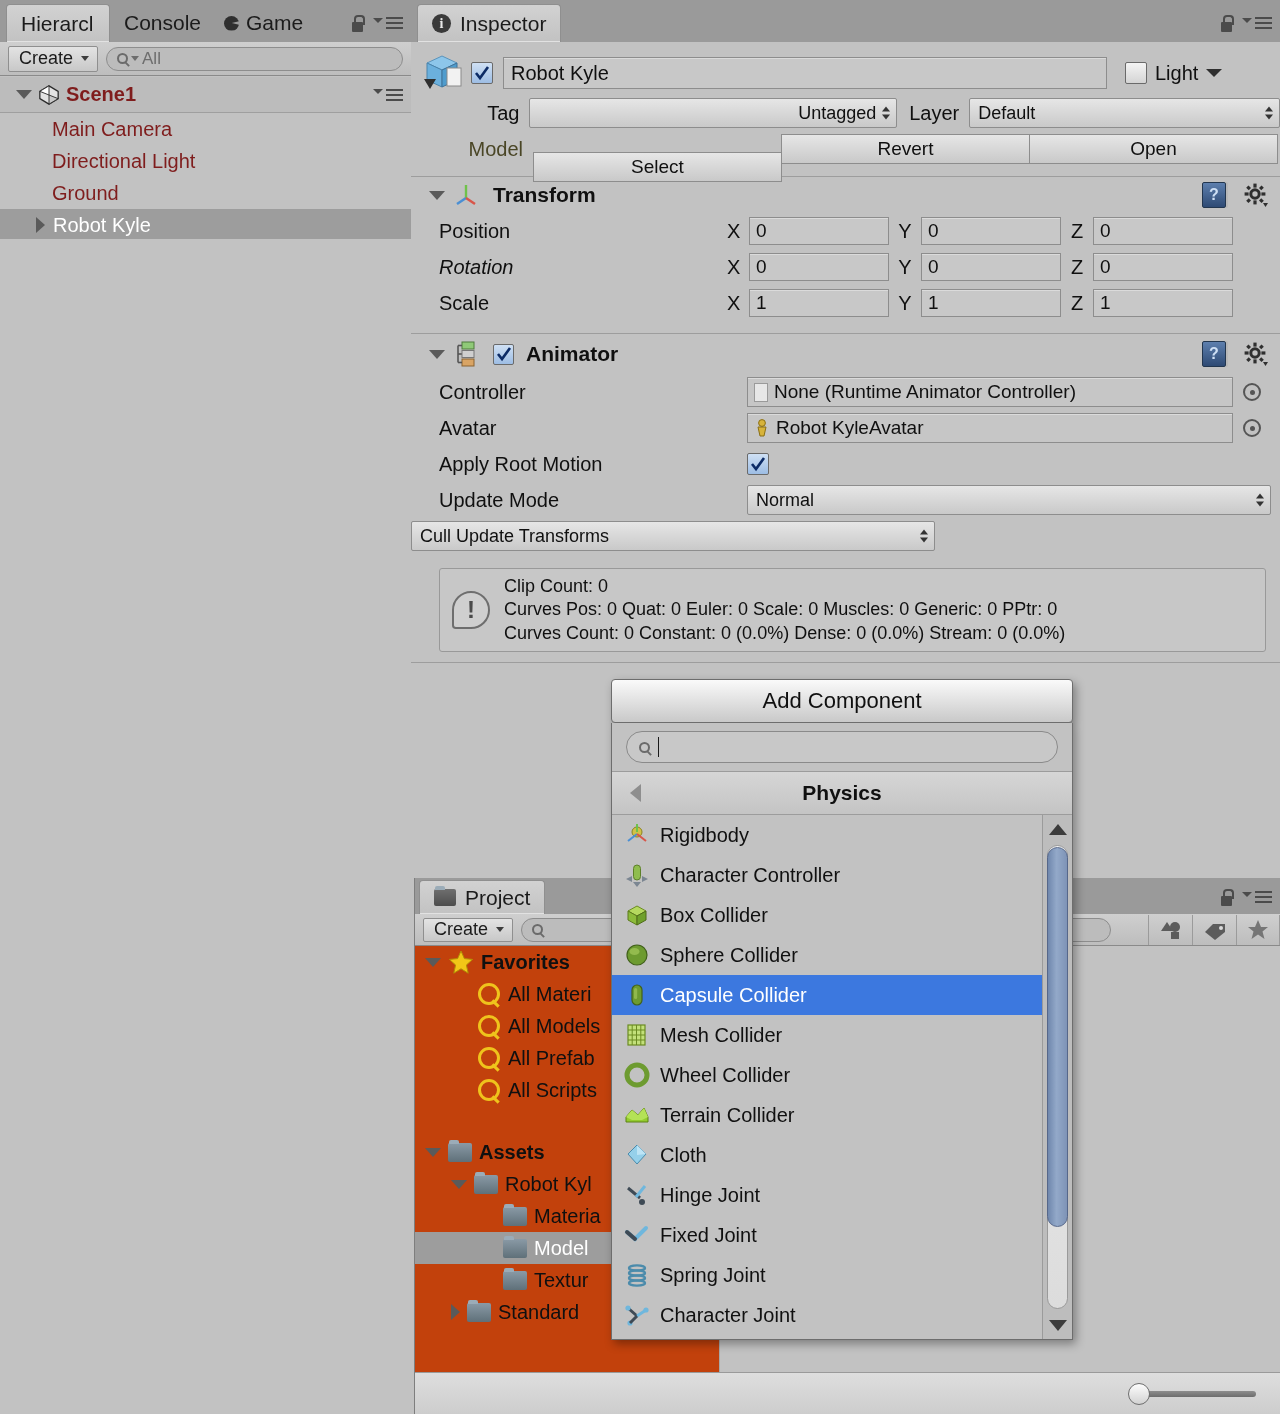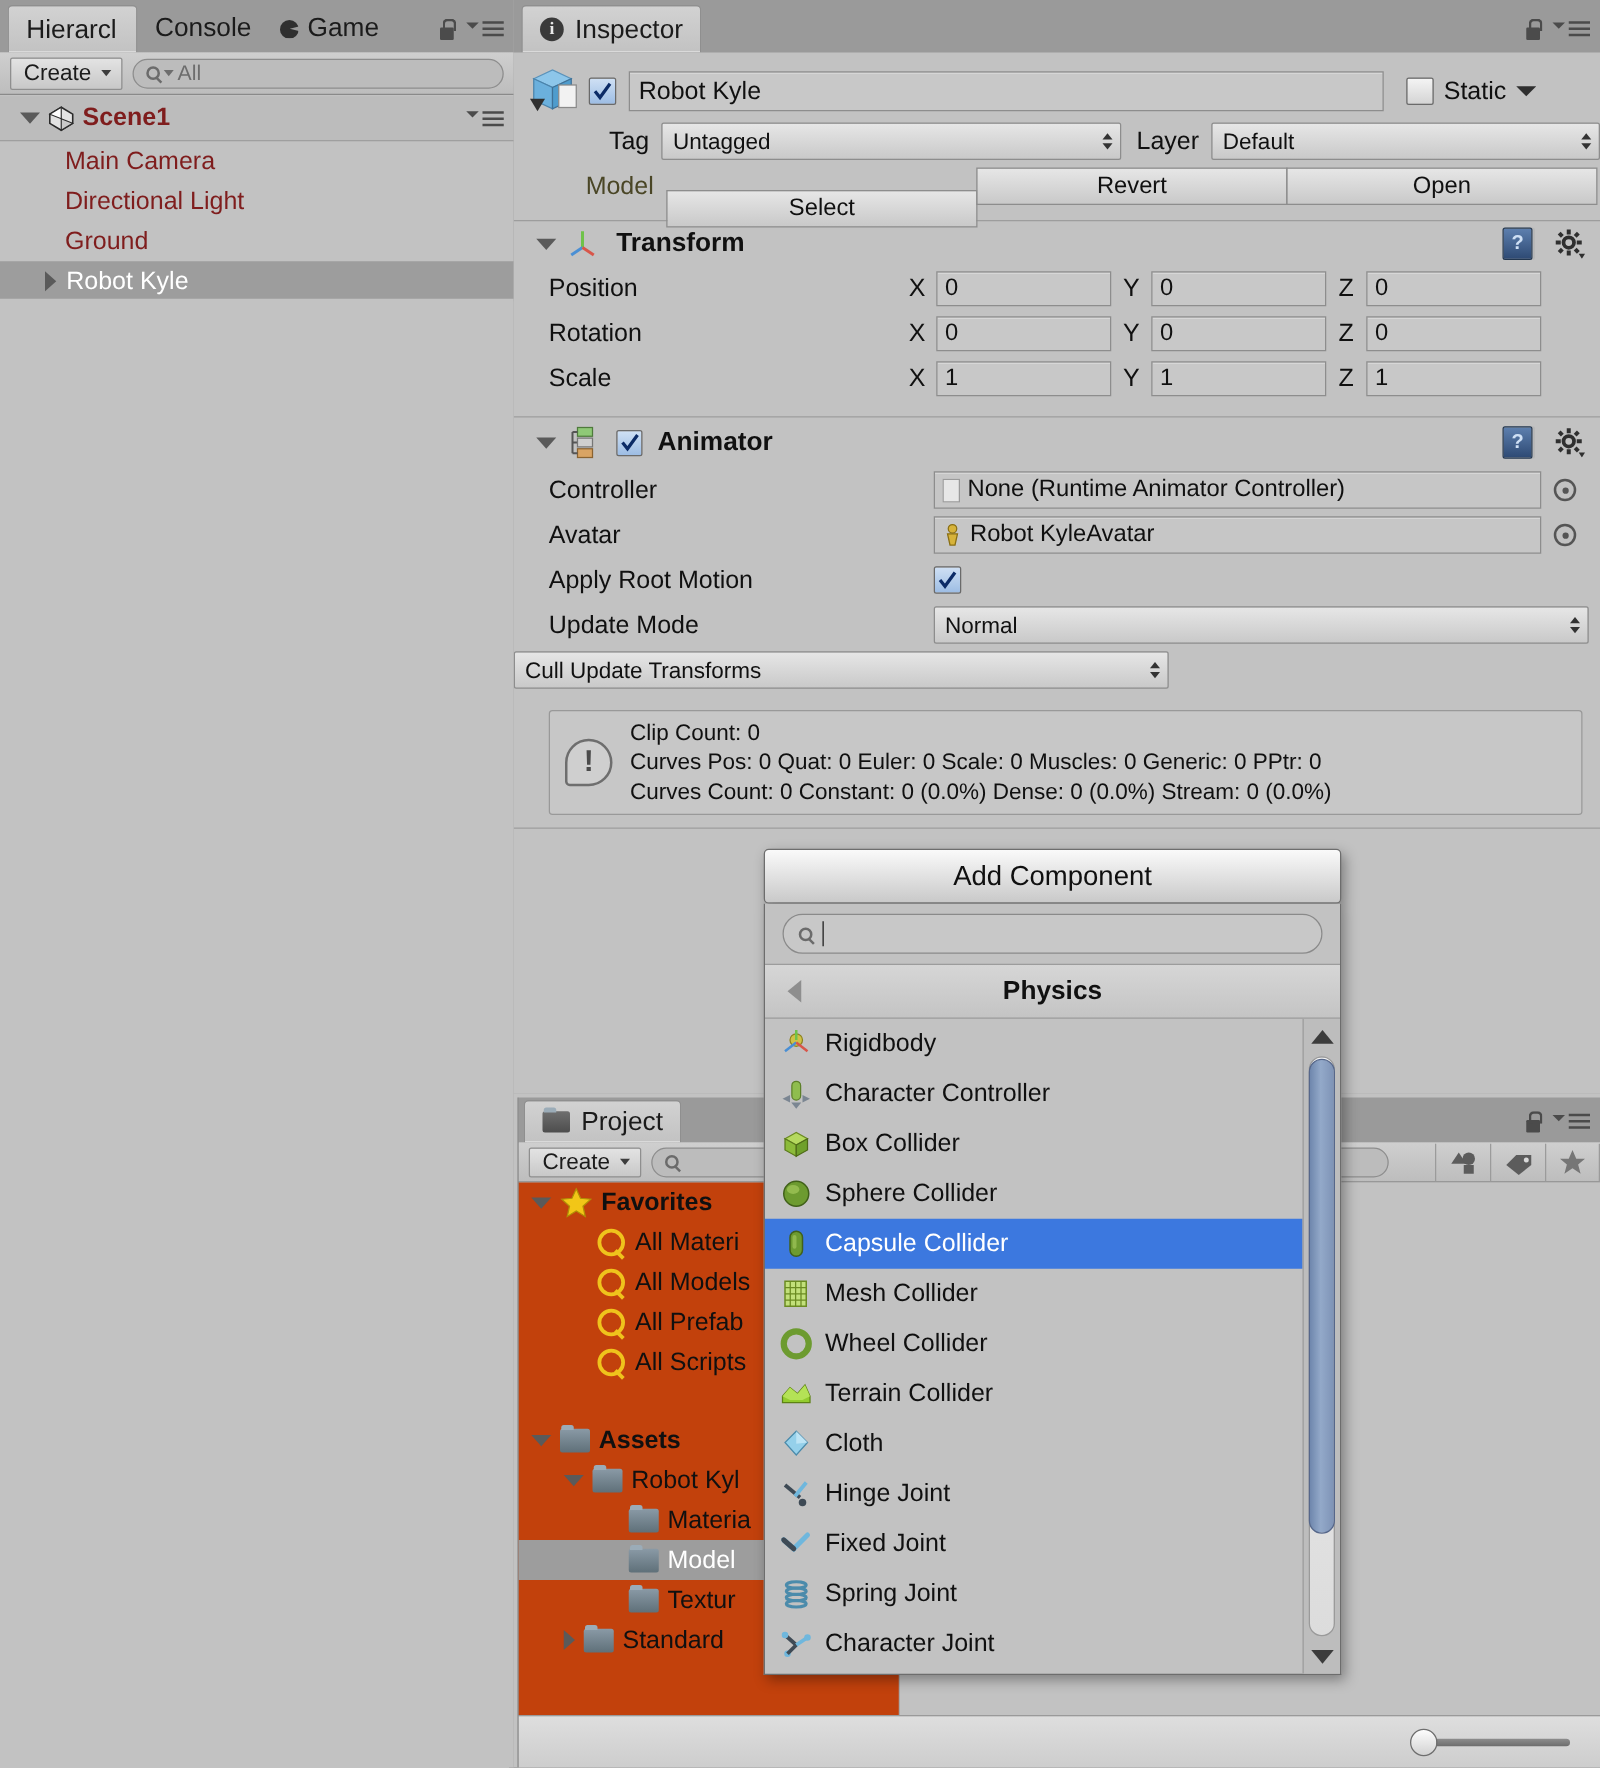--- a/index.html
+++ b/index.html
@@ -344,28 +344,28 @@
         <div class="cb checked" style="margin-right:10px;">
           <svg class="tick" viewBox="0 0 16 16">
               <path d="M2 8 L6 13 L14 2" stroke="#0c2b66" stroke-width="2.6" fill="none"></path>
             </svg>
         </div>
         <div class="txtfield" style="width:604px;height:32px;">
           <span>Robot Kyle</span>
         </div>
         <div style="display:flex;align-items:center;gap:8px;margin-left:18px;">
           <div class="cb"></div>
-          <span class="lbl">Static</span>
+          <span class="lbl">Light</span>
           <span style="width:0;height:0;border-left:8px solid transparent;border-right:8px solid transparent;border-top:8px solid #2f2f2f;"></span>
         </div>
       </div>
 
       <div class="row" style="height:34px;">
         <span class="lbl" style="width:122px;text-align:right;padding-right:10px;">Tag</span>
-        <div class="popup" style="width:379px;">
+        <div class="popup" style="width:379px;justify-content:flex-end;">
           <span>Untagged</span>
           <span class="arrows">
               <i class="up"></i>
               <i class="dn"></i>
             </span>
         </div>
         <span class="lbl" style="padding:0 10px 0 12px;">Layer</span>
         <div class="popup" style="width:320px;">
           <span>Default</span>
           <span class="arrows">
@@ -426,21 +426,21 @@
           <span class="lbl" style="width:32px;text-align:center;">Y</span>
           <div class="numfield" style="width:140px;">
               <span>0</span>
             </div>
           <span class="lbl" style="width:32px;text-align:center;">Z</span>
           <div class="numfield" style="width:140px;">
               <span>0</span>
             </div>
         </div>
         <div class="row" style="height:36px;">
-          <span class="lbl" style="width:316px;padding-left:28px;">Rotation</span>
+          <span class="lbl" style="width:316px;padding-left:28px;font-style:italic;">Rotation</span>
           <span class="lbl" style="width:22px;">X</span>
           <div class="numfield" style="width:140px;">
               <span>0</span>
             </div>
           <span class="lbl" style="width:32px;text-align:center;">Y</span>
           <div class="numfield" style="width:140px;">
               <span>0</span>
             </div>
           <span class="lbl" style="width:32px;text-align:center;">Z</span>
           <div class="numfield" style="width:140px;">

